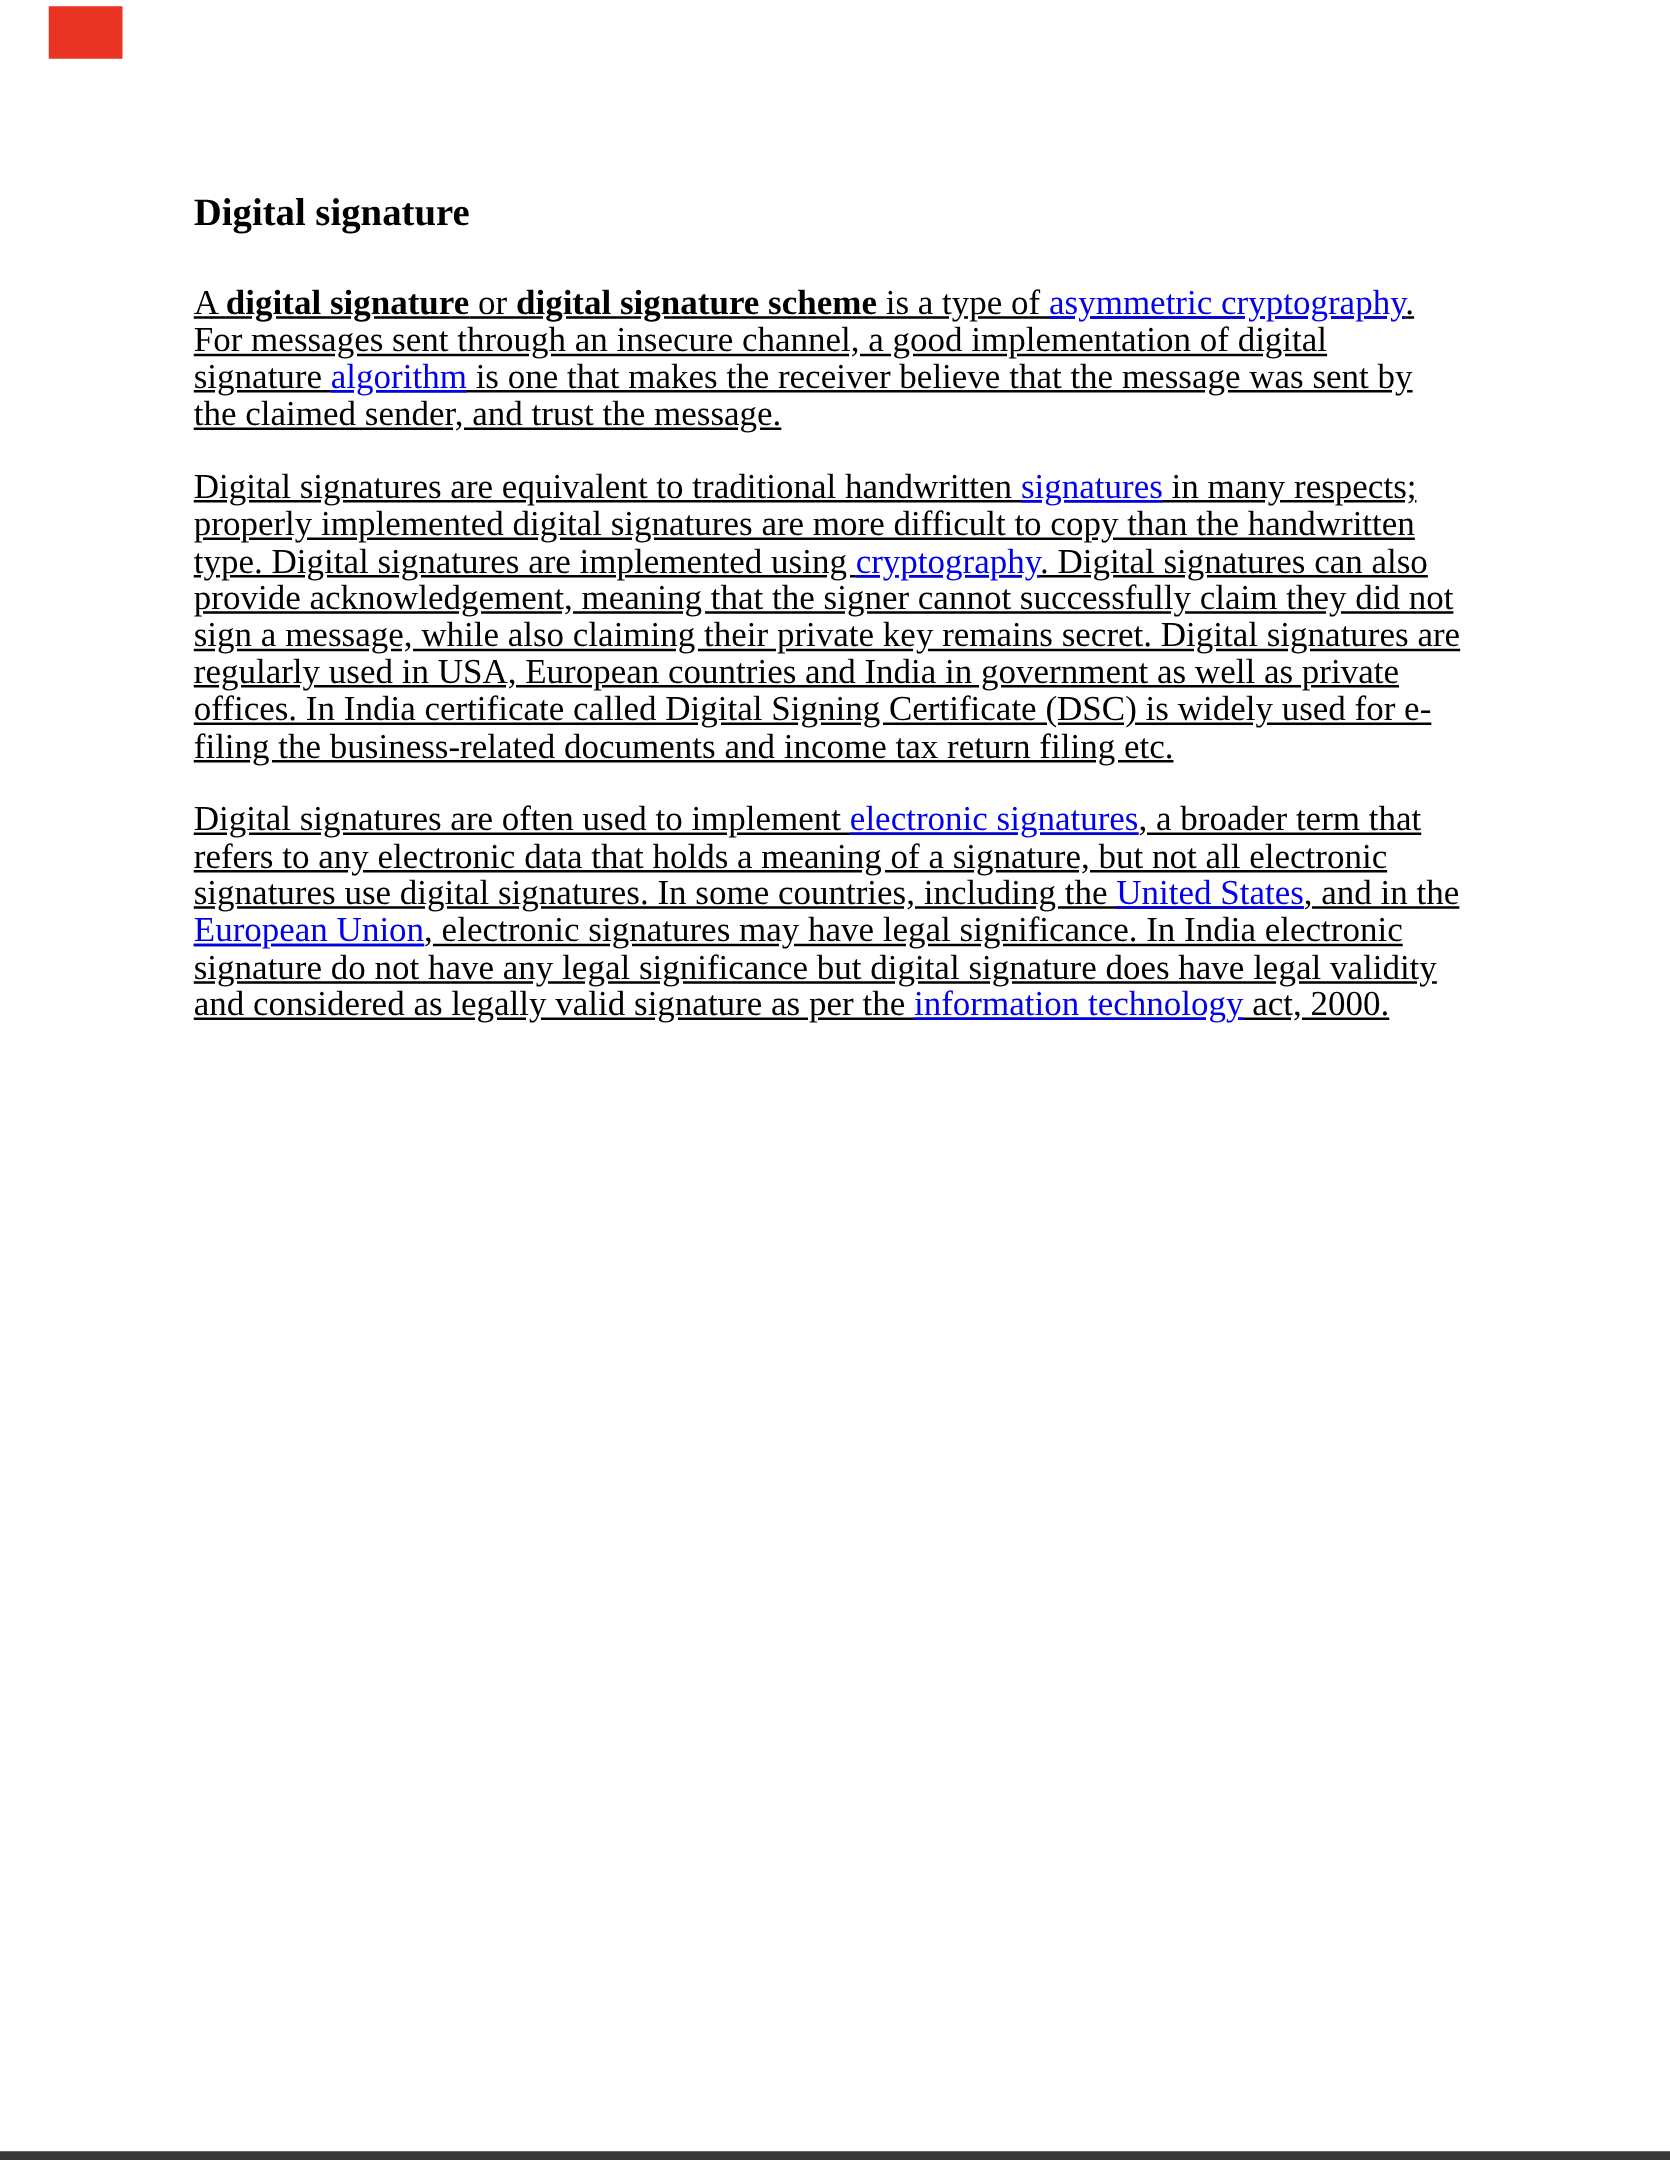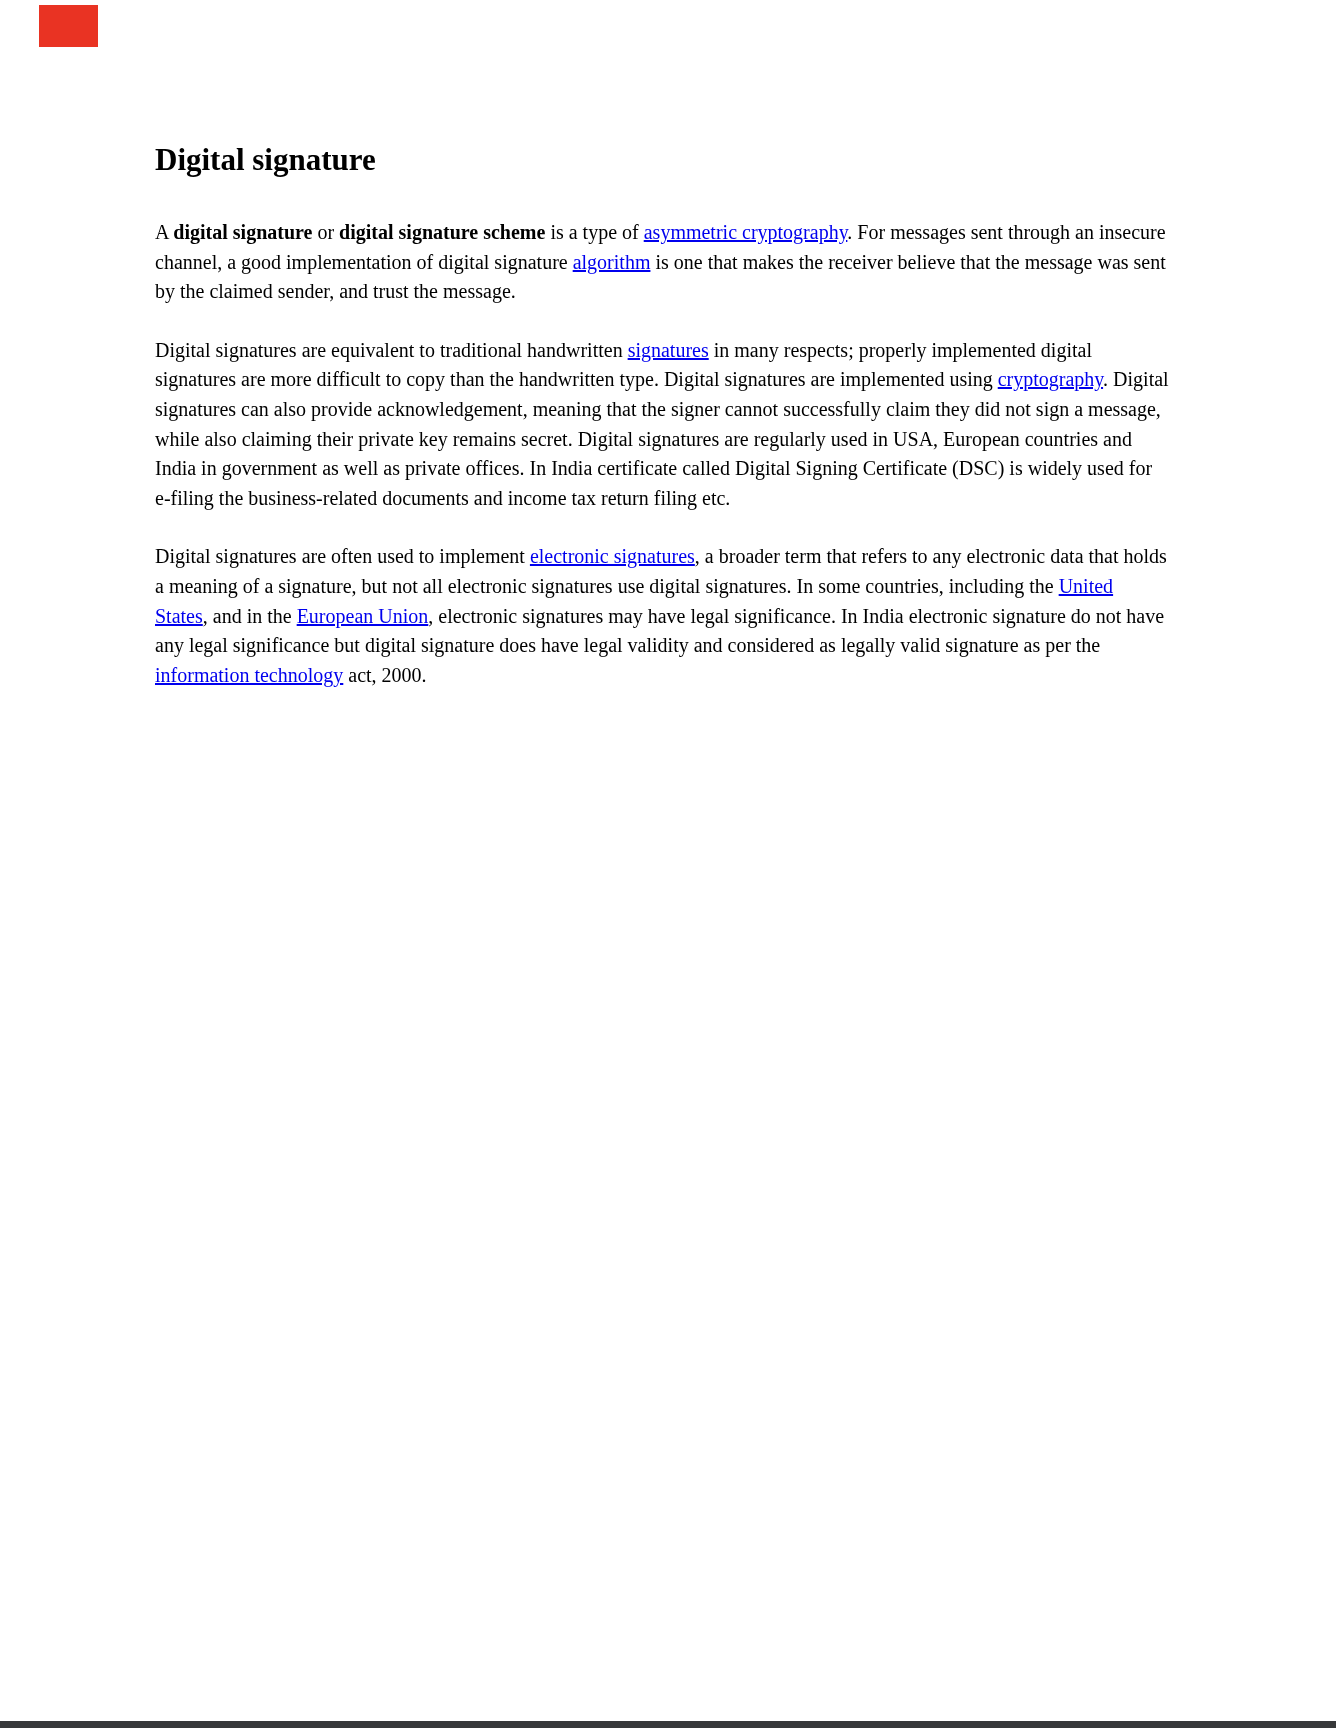--- a/index.html
+++ b/index.html
@@ -19,33 +19,34 @@
     position: absolute;
     left: 39px;
     top: 5px;
     width: 59px;
     height: 42px;
     background: #e93323;
   }
   .content {
     position: absolute;
     left: 155px;
-    top: 142px;
+    top: 152px;
     width: 1014px;
   }
   h1.doc-heading {
     font-size: 31px;
     line-height: 36px;
     font-weight: bold;
     margin: 0 0 40px 0;
   }
   p.doc-paragraph {
-    font-size: 20px;
+    font-size: 28px;
     line-height: 29.6px;
     margin: 0 0 29px 0;
+    text-decoration: underline;
   }
   p.doc-paragraph b {
     font-weight: bold;
   }
   p.doc-paragraph a {
     color: #0000ee;
     text-decoration: underline;
     cursor: pointer;
   }
   .bottom-bar {

